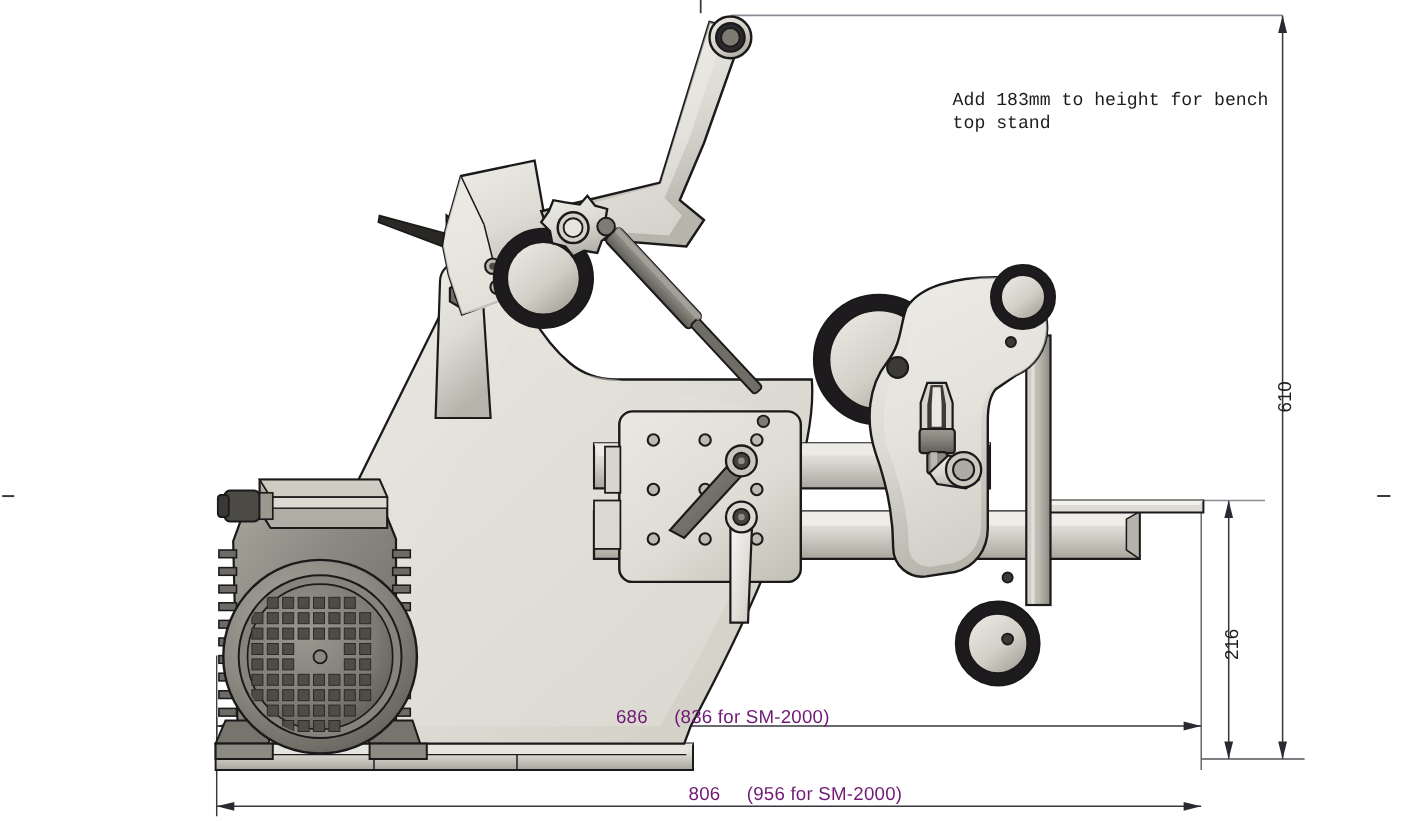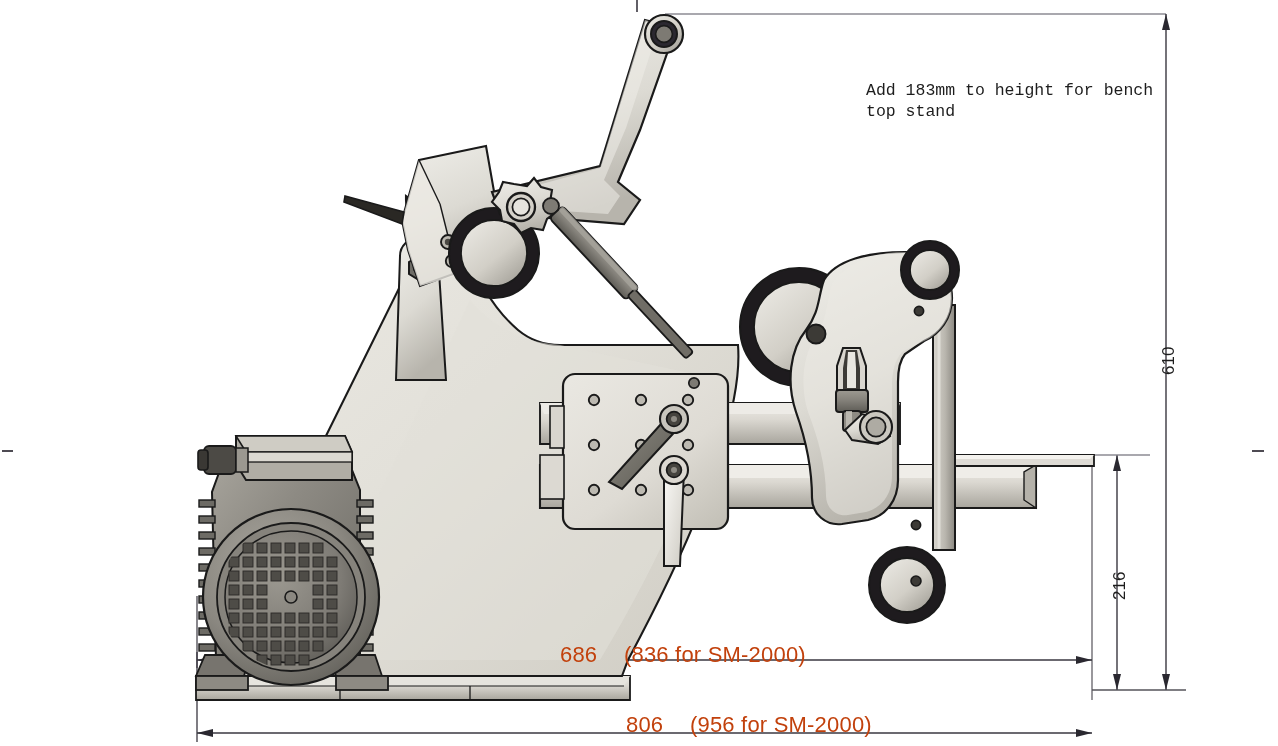--- a/index.html
+++ b/index.html
@@ -8,22 +8,22 @@
     width:1278px;height:746px;overflow:hidden;position:relative;
     font-family:"Liberation Sans","DejaVu Sans",sans-serif;
     color:#1a1a1a;
   }
   #stage{position:absolute;left:0;top:0;width:1278px;height:746px;}
   #stage svg{display:block;width:1278px;height:746px;}
 
   .dimtext{
     position:absolute;
     font-family:"Liberation Sans","DejaVu Sans",sans-serif;
-    font-size:22px;
-    color:#c2410c;
+    font-size:17px;
+    color:#701a75;
     white-space:nowrap;
     letter-spacing:0.2px;
   }
   .note{
     position:absolute;
     font-family:Liberation Mono, monospace;
     font-size:16.5px;
     line-height:21px;
     color:#1d1d1d;
     white-space:pre-line;

